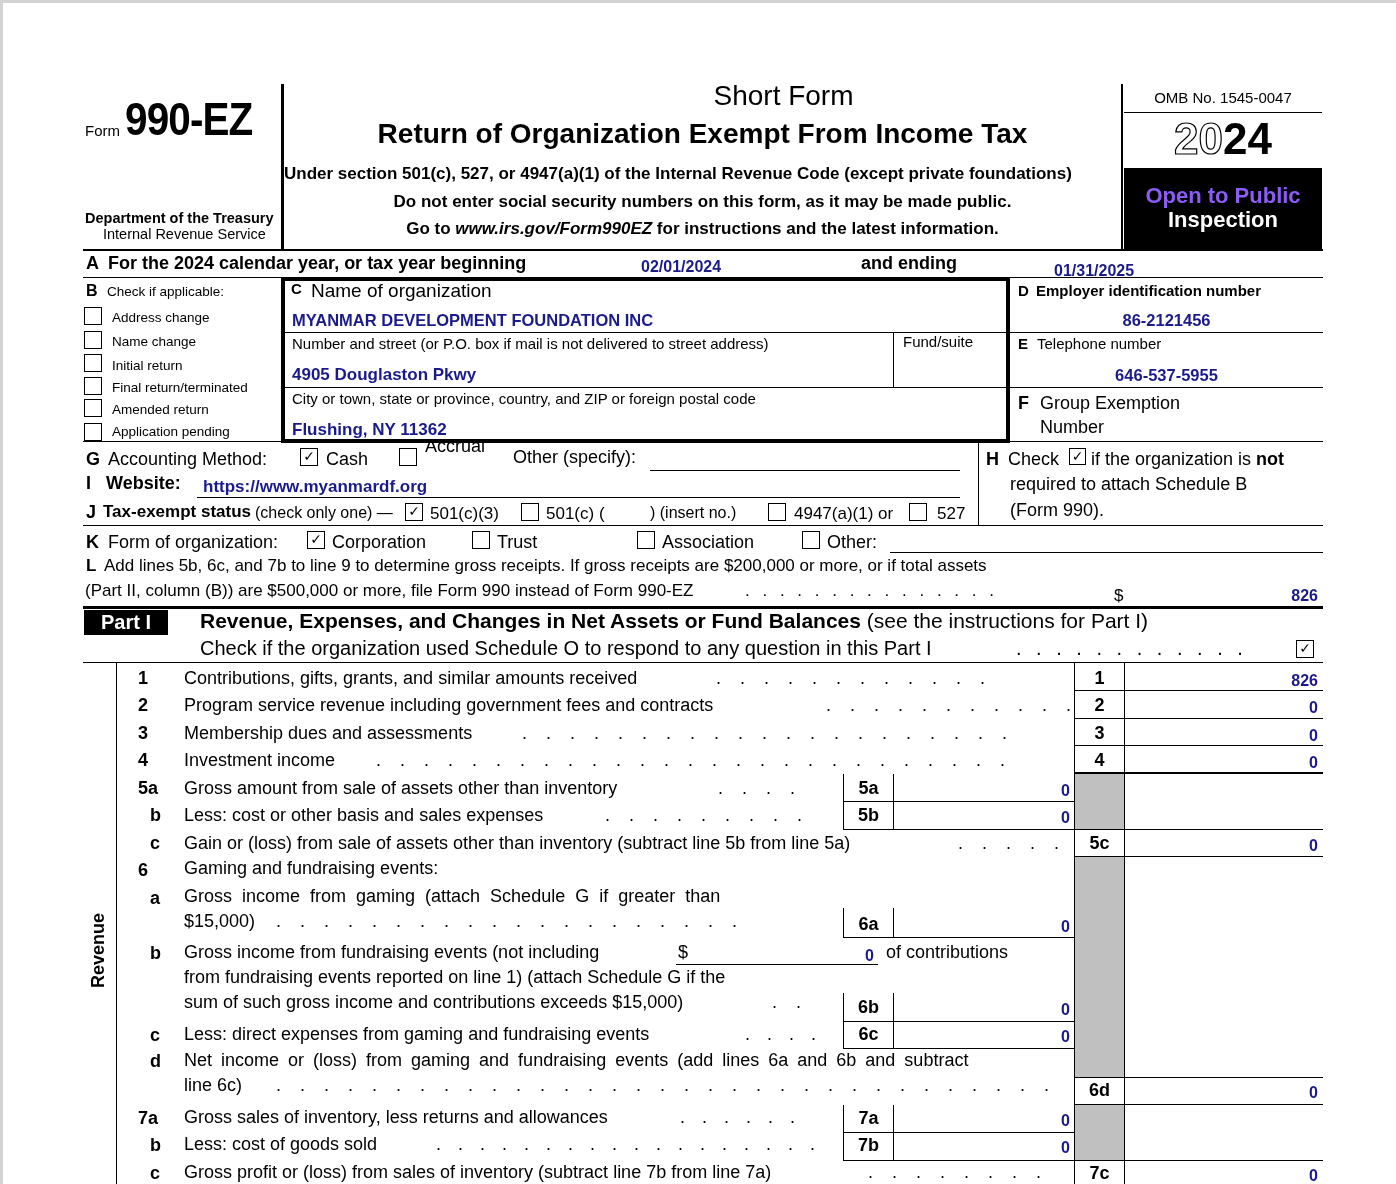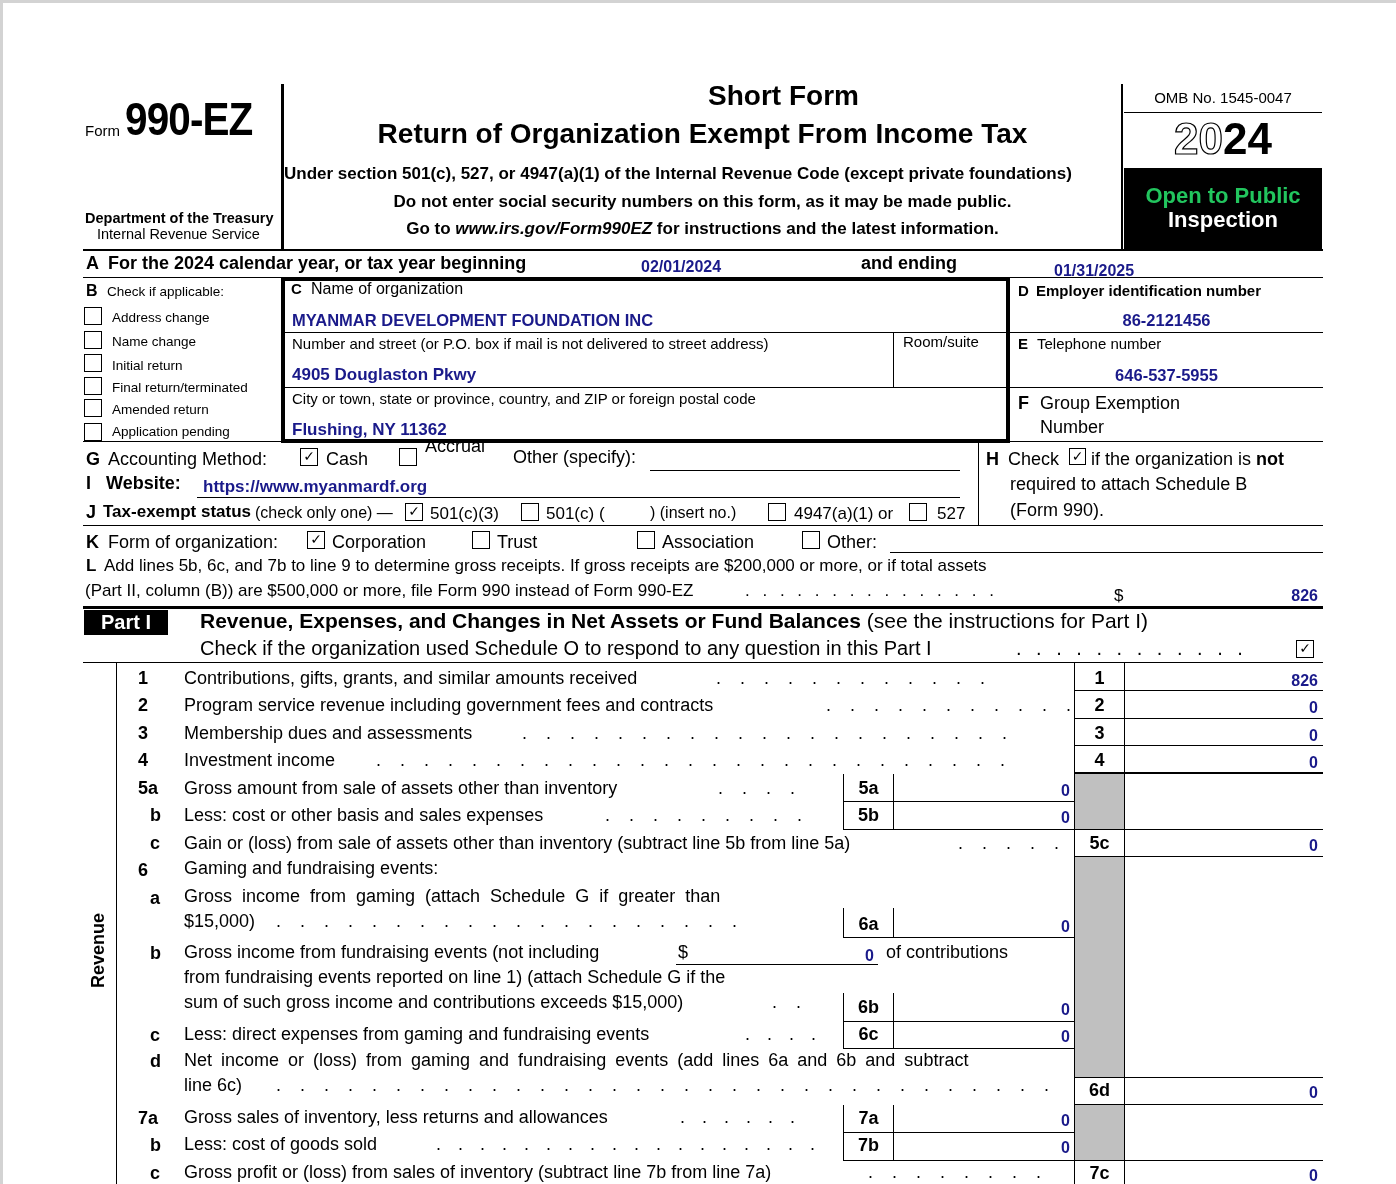--- a/index.html
+++ b/index.html
@@ -24,40 +24,40 @@
 </style>
 </head>
 <body>
 
 <div class="frame"></div>
 
 <div>
   <span class="abs" style="left:85px; top:122px; font-size:15px;">Form</span>
   <span class="abs cond" style="left:125px; top:92px; font-size:46px; font-weight:bold; letter-spacing:-1px;">990-EZ</span>
   <span class="abs" style="left:85px; top:210px; font-size:14.5px; line-height:16px;font-weight:bold;">Department of the Treasury</span>
-  <span class="abs" style="left:97px; top:226px; font-size:14.5px; line-height:16px;">Internal Revenue Service</span>
+  <span class="abs" style="left:103px; top:226px; font-size:14.5px; line-height:16px;">Internal Revenue Service</span>
 
   <div class="vl2" style="left:281px; top:84px; height:166px; width:3px;"></div>
   <div class="vl2" style="left:1121px; top:84px; height:166px;"></div>
 
-  <div class="abs" style="left:284px; width:999px; top:80px; text-align:center; font-size:28px; font-weight:bold;">Short Form</div>
+  <div class="abs" style="left:284px; width:999px; top:80px; text-align:center; font-size:28px; font-weight:normal;">Short Form</div>
   <div class="abs" style="left:284px; width:837px; top:118px; text-align:center; font-size:28px; font-weight:bold;">Return of Organization Exempt From Income Tax</div>
   <div class="abs" style="left:284px; width:701px; top:164px; text-align:center; font-size:17px; font-weight:bold;">Under section 501(c), 527, or 4947(a)(1) of the Internal Revenue Code (except private foundations)</div>
   <div class="abs" style="left:284px; width:837px; top:192px; text-align:center; font-size:17px; font-weight:bold;">Do not enter social security numbers on this form, as it may be made public.</div>
   <div class="abs" style="left:284px; width:837px; top:219px; text-align:center; font-size:17px; font-weight:bold;">
     <span>Go to </span><i>www.irs.gov/Form990EZ</i><span> for instructions and the latest information.</span>
   </div>
 
   <div class="abs" style="left:1124px; width:198px; top:89px; text-align:center; font-size:15px;">OMB No. 1545-0047</div>
   <div class="hl" style="left:1124px; width:198px; top:112px;"></div>
   <div class="abs" style="left:1124px; width:198px; top:114px; text-align:center; font-size:44px; font-weight:bold;">
     <span style="color:#fff; -webkit-text-stroke:1.2px #000;">20</span><span>24</span>
   </div>
   <div class="abs" style="left:1124px; top:168px; width:198px; height:82px; background:#000;">
-    <div style="color:#22c55e; font-weight:bold; font-size:22px; text-align:center; margin-top:16px; line-height:24px;">Open to Public</div>
+    <div style="color:#8b5cf6; font-weight:bold; font-size:22px; text-align:center; margin-top:16px; line-height:24px;">Open to Public</div>
     <div style="color:#fff; font-weight:bold; font-size:22px; text-align:center; line-height:24px;">Inspection</div>
   </div>
 </div>
 
 <div class="hl2" style="left:83px; width:1240px; top:249px; height:2px;"></div>
 
 <div>
   <span class="abs" style="left:86px; top:253px; font-size:18px; font-weight:bold;">A</span>
   <span class="abs" style="left:108px; top:253px; font-size:18px; font-weight:bold;">For the 2024 calendar year, or tax year beginning</span>
   <span class="abs blue" style="left:641px; top:258px; font-size:16px;">02/01/2024</span>
@@ -80,27 +80,27 @@
   <span class="abs" style="left:112px; top:380px; font-size:13.5px;">Final return/terminated</span>
   <div class="cb" style="left:84px; top:399px; width:18px; height:18px;"></div>
   <span class="abs" style="left:112px; top:402px; font-size:13.5px;">Amended return</span>
   <div class="cb" style="left:84px; top:423px; width:18px; height:18px;"></div>
   <span class="abs" style="left:112px; top:424px; font-size:13.5px;">Application pending</span>
 </div>
 
 <div class="abs" style="left:281px; top:277px; width:729px; height:166px; border:4px solid #000; box-sizing:border-box;"></div>
 <div>
   <span class="abs" style="left:291px; top:280px; font-size:15px; font-weight:bold;">C</span>
-  <span class="abs" style="left:311px; top:280px; font-size:16px;">Name of organization</span>
+  <span class="abs" style="left:311px; top:280px; font-size:19px;">Name of organization</span>
   <span class="abs blue" style="left:292px; top:311px; font-size:16.5px;">MYANMAR DEVELOPMENT FOUNDATION INC</span>
   <div class="hl" style="left:285px; width:721px; top:332px;"></div>
 
   <span class="abs" style="left:292px; top:335px; font-size:15px;">Number and street (or P.O. box if mail is not delivered to street address)</span>
   <div class="vl" style="left:893px; top:332px; height:55px;"></div>
-  <span class="abs" style="left:903px; top:333px; font-size:15px;">Room/suite</span>
+  <span class="abs" style="left:903px; top:333px; font-size:15px;">Fund/suite</span>
   <span class="abs" style="left:903px; top:360px; font-size:16px;"></span>
   <span class="abs blue" style="left:292px; top:365px; font-size:17px;">4905 Douglaston Pkwy</span>
   <div class="hl" style="left:285px; width:721px; top:387px;"></div>
 
   <span class="abs" style="left:292px; top:390px; font-size:15px;">City or town, state or province, country, and ZIP or foreign postal code</span>
   <span class="abs blue" style="left:292px; top:420px; font-size:17px;">Flushing, NY 11362</span>
 </div>
 
 <div>
   <span class="abs" style="left:1018px; top:282px; font-size:15px; font-weight:bold;">D</span>

